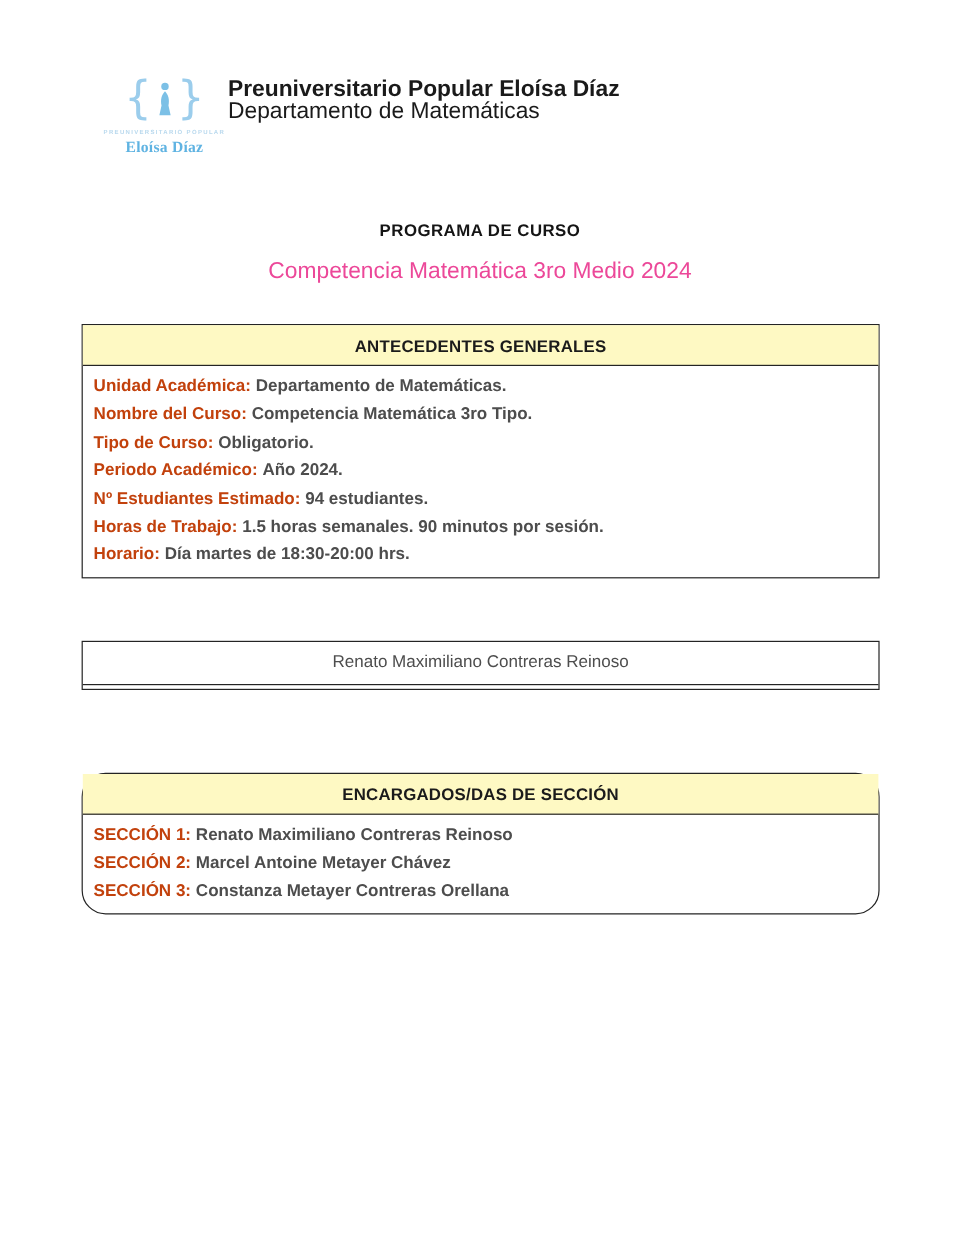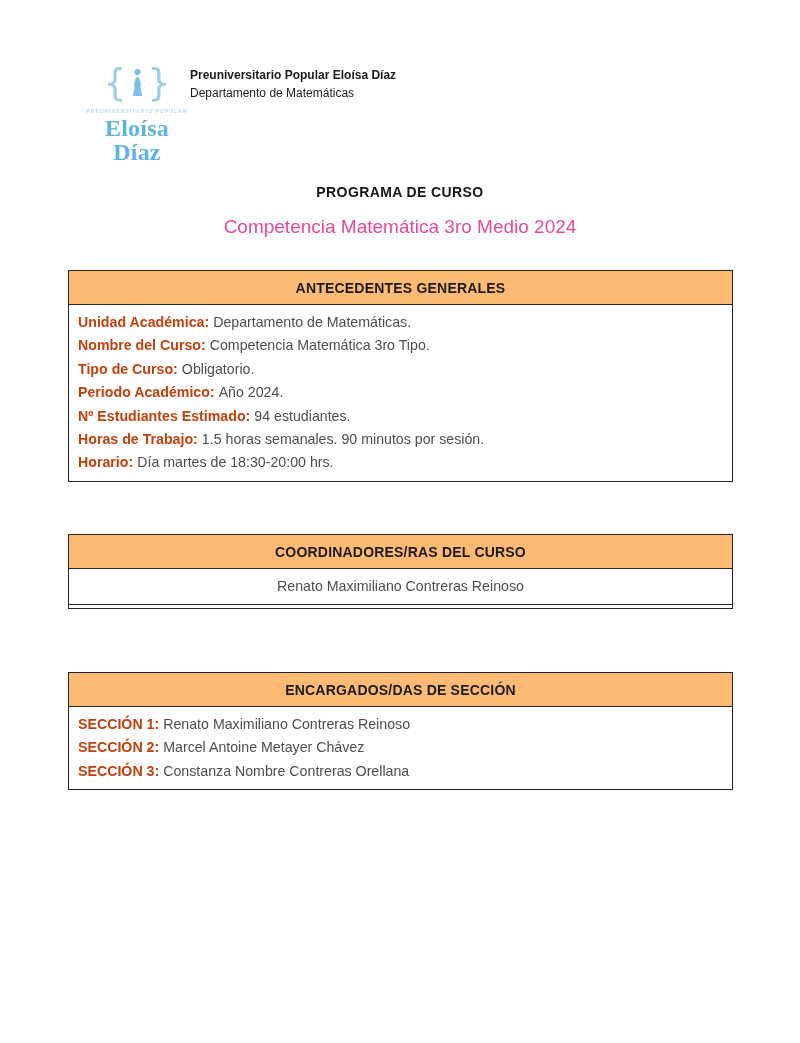--- a/index.html
+++ b/index.html
@@ -27,58 +27,58 @@
     font-family:"DejaVu Sans", sans-serif;
     transform:scaleY(1.05);
   }
   .figure-svg { margin:0 3px; }
   .logo-tagline {
     font-size:5px; letter-spacing:1.1px; color:#b9d9ee;
     margin-top:3px; white-space:nowrap; font-weight:bold;
   }
   .logo-name {
     font-family:"Liberation Serif", serif; font-weight:bold;
-    font-size:24px; color:#5fb3e2; margin-top:2px; letter-spacing:0.2px;
+    font-size:13px; color:#5fb3e2; margin-top:2px; letter-spacing:0.2px;
   }
   .org-block {
     position:absolute; left:190px; top:66px;
-    font-size:12px; line-height:18px; color:#1a1a1a;
+    font-size:19px; line-height:18px; color:#1a1a1a;
   }
   .org-line1 { font-weight:bold; }
 
   
   .doc-title {
     position:absolute; top:184px; left:0; width:100%;
     text-align:center; font-size:14px; font-weight:bold;
     color:#151515; letter-spacing:0.4px;
   }
   .doc-subtitle {
     position:absolute; top:216px; left:0; width:100%;
     text-align:center; font-size:19px; color:#ec4899;
   }
 
   
   .tbl {
     position:absolute; left:68px; width:665px;
     border:1.6px solid #242424; background:#fff;
   }
   .tbl-head {
-    background:#fdba74;
+    background:#fef9c3;
     border-bottom:1.6px solid #242424;
     text-align:center; font-weight:bold; font-size:14px;
     color:#1b1b1b; padding:9px 4px 8px; letter-spacing:0.2px;
   }
   .tbl-body { padding:6px 10px 6px 9px; }
   .info-row { line-height:23.4px; font-size:14.2px; white-space:nowrap; }
   .lbl { font-weight:bold; color:#c2410c; margin-right:4px; }
-  .val { color:#4d4d4d; }
+  .val { color:#4d4d4d;font-weight:bold; }
 
   #tbl-antecedentes { top:270px; }
   #tbl-coordinadores { top:534px; }
-  #tbl-encargados { top:672px; }
+  #tbl-encargados { top:644px;border-radius:20px; }
 
   .center-row {
     text-align:center; font-size:14.2px; color:#4d4d4d;
     padding:9px 4px 10px;
   }
   .thin-row { border-top:1.6px solid #242424; height:4px; }
 </style>
 </head>
 <body>
 
@@ -128,33 +128,32 @@
       <div class="info-row">
         <span class="lbl">Horas de Trabajo:</span><span class="val">1.5 horas semanales. 90 minutos por sesión.</span>
       </div>
       <div class="info-row">
         <span class="lbl">Horario:</span><span class="val">Día martes de 18:30-20:00 hrs.</span>
       </div>
     </div>
   </div>
 
   <div class="tbl" id="tbl-coordinadores">
-    <div class="tbl-head">COORDINADORES/RAS DEL CURSO</div>
     <div class="center-row">Renato Maximiliano Contreras Reinoso</div>
     <div class="thin-row"></div>
   </div>
 
   <div class="tbl" id="tbl-encargados">
     <div class="tbl-head">ENCARGADOS/DAS DE SECCIÓN</div>
     <div class="tbl-body">
       <div class="info-row">
         <span class="lbl">SECCIÓN 1:</span><span class="val">Renato Maximiliano Contreras Reinoso</span>
       </div>
       <div class="info-row">
         <span class="lbl">SECCIÓN 2:</span><span class="val">Marcel Antoine Metayer Chávez</span>
       </div>
       <div class="info-row">
-        <span class="lbl">SECCIÓN 3:</span><span class="val">Constanza Nombre Contreras Orellana</span>
+        <span class="lbl">SECCIÓN 3:</span><span class="val">Constanza Metayer Contreras Orellana</span>
       </div>
     </div>
   </div>
 
 </div>
 
 </body></html>

